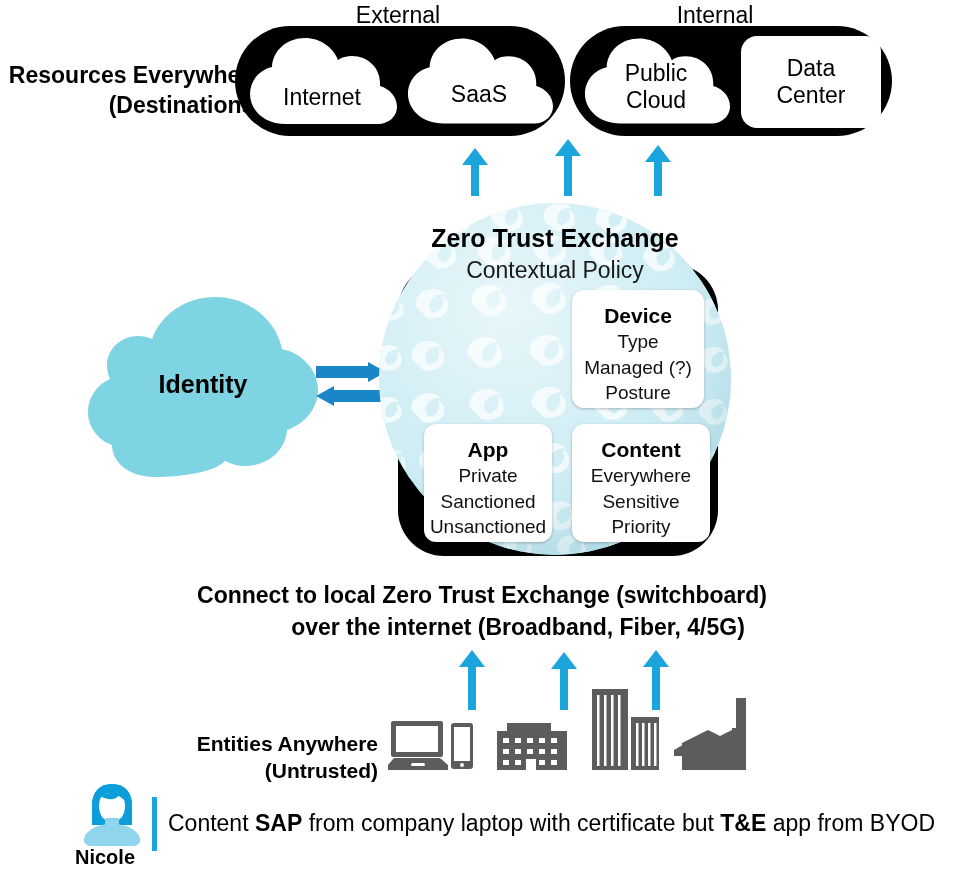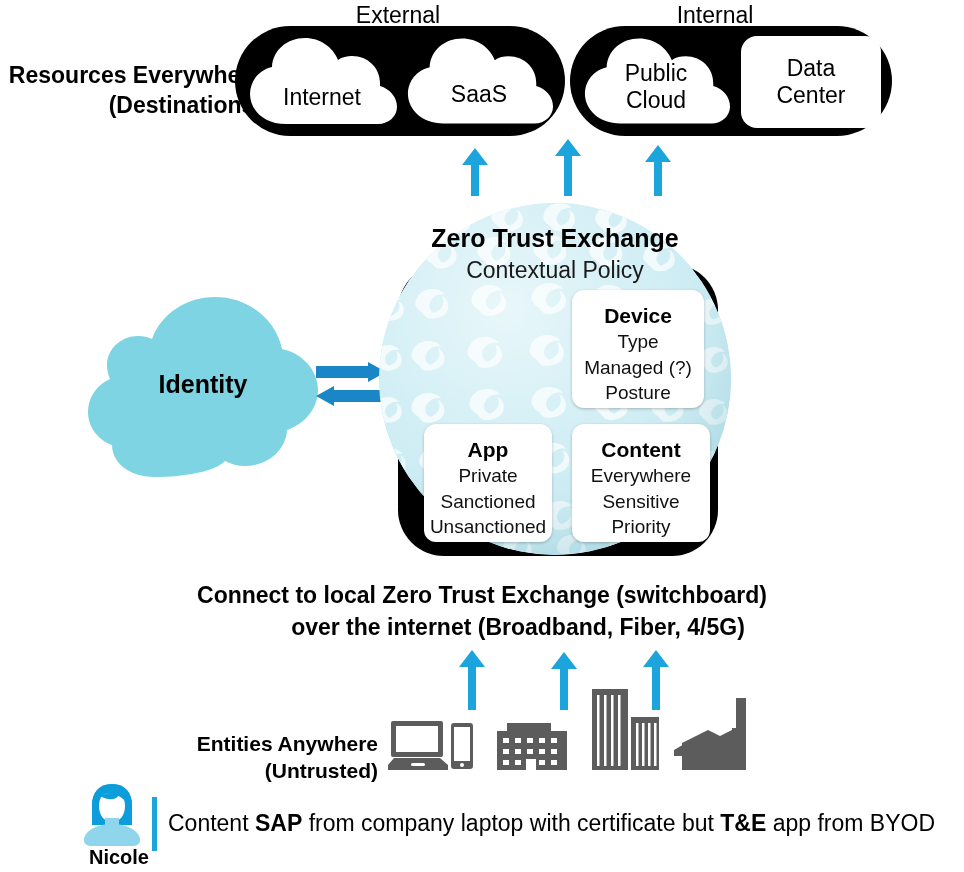--- a/index.html
+++ b/index.html
@@ -172,21 +172,21 @@
     white-space: nowrap;
   }
   .ent-icon svg { display:block; }
 
   
   .nicole-name {
     position: absolute;
     font-size: 20px;
     font-weight: bold;
     color: #000;
-    text-align: right;
+    text-align: left;
     white-space: nowrap;
   }
   .divider-bar {
     position: absolute;
     background: #1CA4DC;
   }
   .bottom-caption {
     position: absolute;
     font-size: 23px;
     color: #000;

